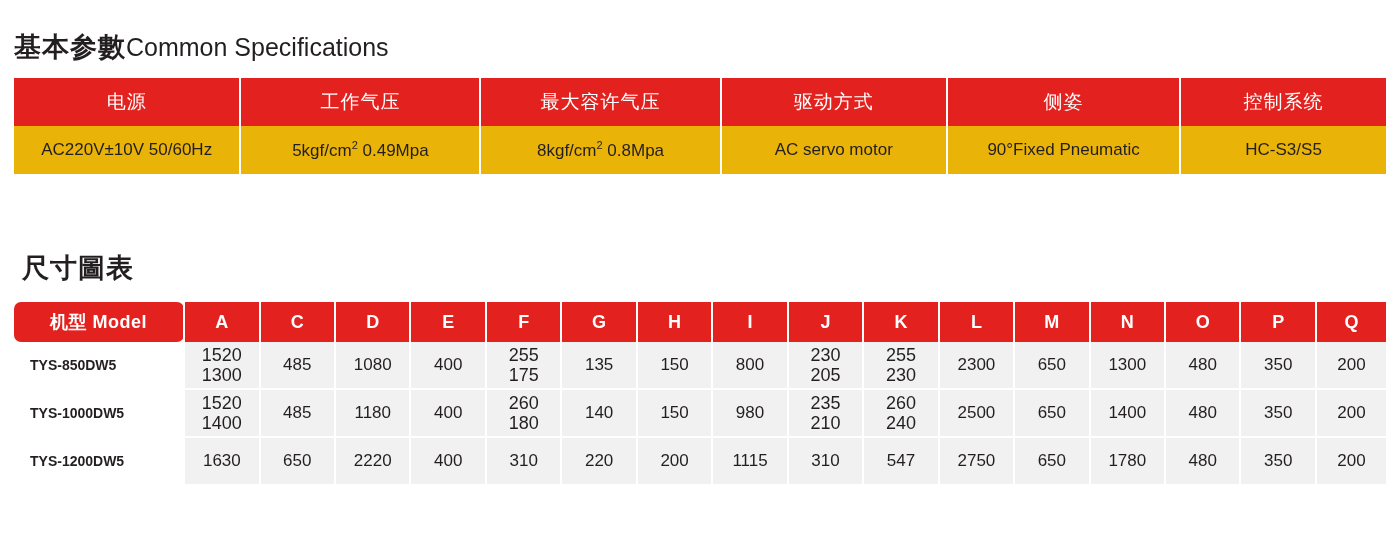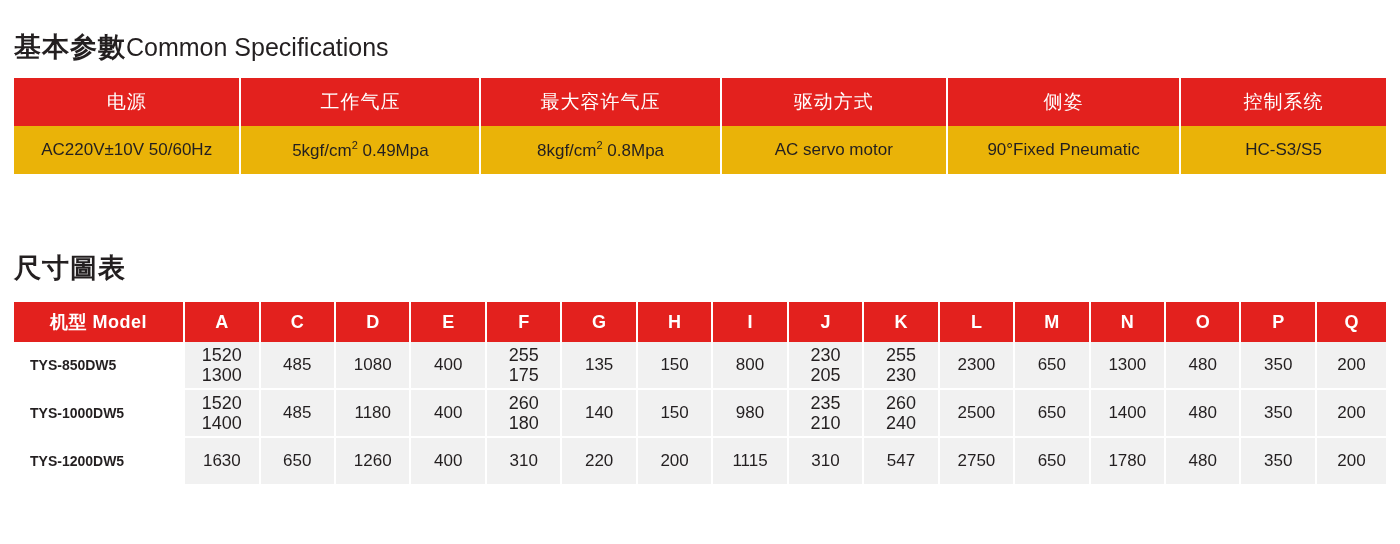--- a/index.html
+++ b/index.html
@@ -39,21 +39,21 @@
     font-weight: normal;
     color: #231f20;
   }
   #spec-heading {
     position: absolute;
     left: 14px;
     top: 29px;
   }
   #dim-heading {
     position: absolute;
-    left: 14px;
+    left: 22px;
     top: 250px;
   }
 
   
   #spec-table {
     position: absolute;
     left: 14px;
     top: 78px;
     width: 1372px;
     border-collapse: collapse;
@@ -103,20 +103,21 @@
     height: 38px;
     border-right: 2px solid #ffffff;
     text-align: center;
     vertical-align: middle;
   }
   #dim-table thead th:last-child { border-right: none; }
   #dim-table thead th.model-head {
     font-size: 18px;
     font-weight: bold;
     letter-spacing: 0.5px;
+    border-radius: 7px;
   }
   #dim-table tbody td {
     height: 44px;
     font-size: 17px;
     text-align: center;
     vertical-align: middle;
     border-right: 2px solid #ffffff;
     border-bottom: 2px solid #ffffff;
     background: #f1f1f1;
     line-height: 1.15;
@@ -267,21 +268,21 @@
         <td>650</td>
         <td>1400</td>
         <td>480</td>
         <td>350</td>
         <td>200</td>
       </tr>
       <tr>
         <td class="model-cell">TYS-1200DW5</td>
         <td>1630</td>
         <td>650</td>
-        <td>1260</td>
+        <td>2220</td>
         <td>400</td>
         <td>310</td>
         <td>220</td>
         <td>200</td>
         <td>1115</td>
         <td>310</td>
         <td>547</td>
         <td>2750</td>
         <td>650</td>
         <td>1780</td>

